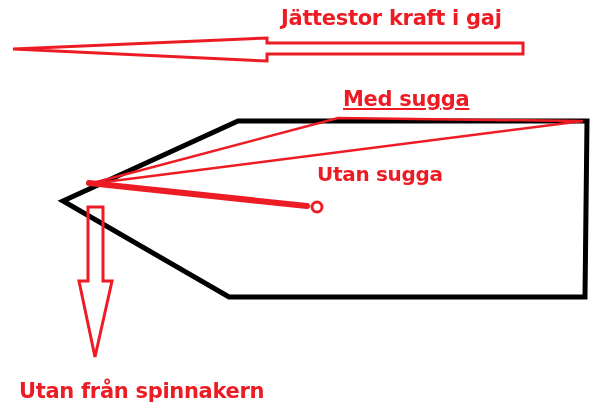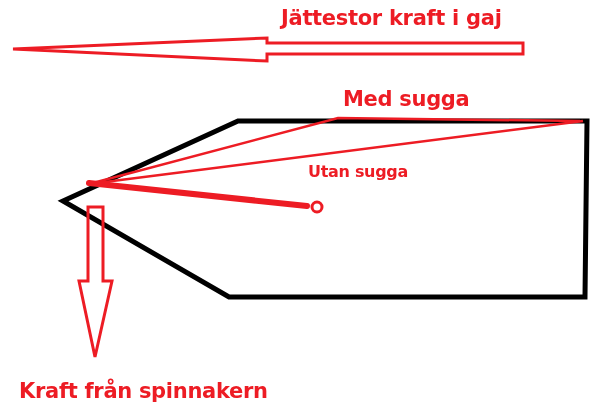--- a/index.html
+++ b/index.html
@@ -30,17 +30,17 @@
   <line x1="89" y1="184" x2="583" y2="121" stroke="#ed1c24" stroke-width="2.5"></line>
 
   <line x1="89" y1="183" x2="307" y2="206" stroke="#ed1c24" stroke-width="6" stroke-linecap="round"></line>
   <circle cx="317" cy="207" r="5" fill="none" stroke="#ed1c24" stroke-width="3"></circle>
 
   <polygon points="88,207 103,207 103,281 112,281 95,357 79,281 88,281" fill="none" stroke="#ed1c24" stroke-width="3" stroke-linejoin="miter"></polygon>
 </svg>
 
 <div class="label" style="left:281px; top:8px; font-size:21px;">Jättestor kraft i gaj</div>
 
-<div class="label" style="left:343px; top:89px; font-size:21px;">Med sugga</div>
+<div class="label" style="left:343px; top:89px; font-size:21px;text-decoration:underline;">Med sugga</div>
 
-<div class="label" style="left:308px; top:164px; font-size:16px;">Utan sugga</div>
+<div class="label" style="left:317px; top:164px; font-size:20px;">Utan sugga</div>
 
-<div class="label" style="left:19px; top:381px; font-size:21px;">Kraft från spinnakern</div>
+<div class="label" style="left:19px; top:381px; font-size:21px;">Utan från spinnakern</div>
 
 </body></html>

